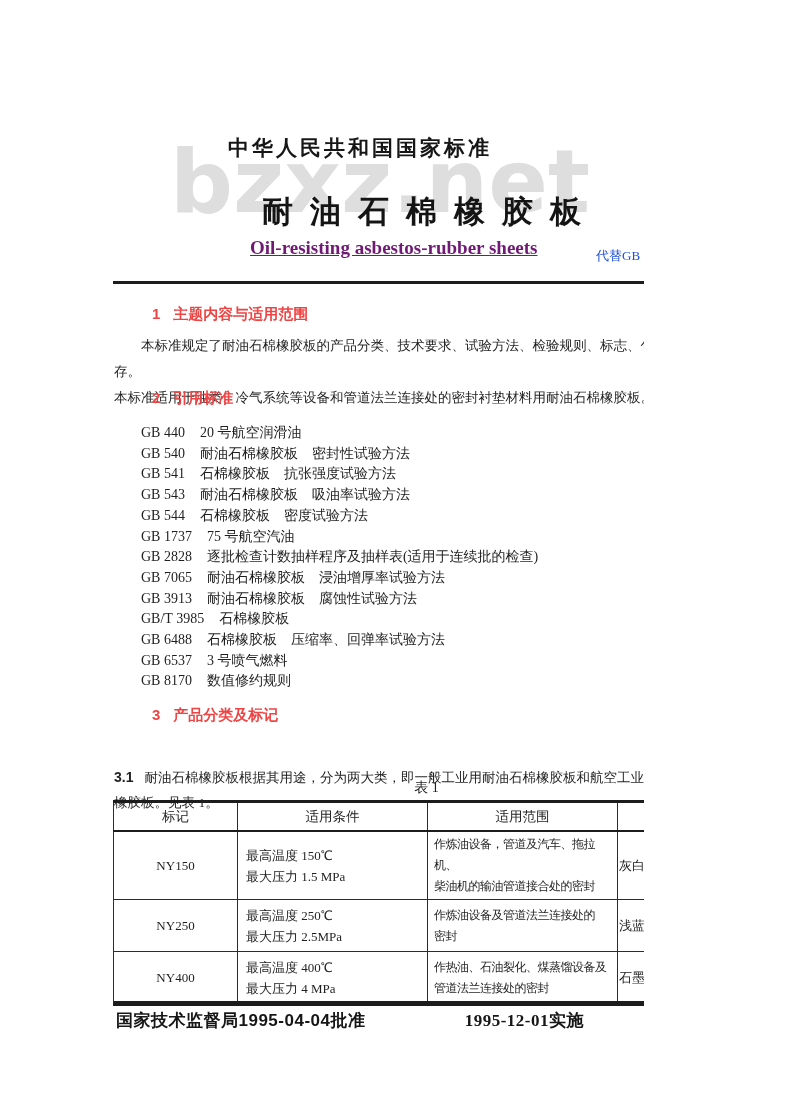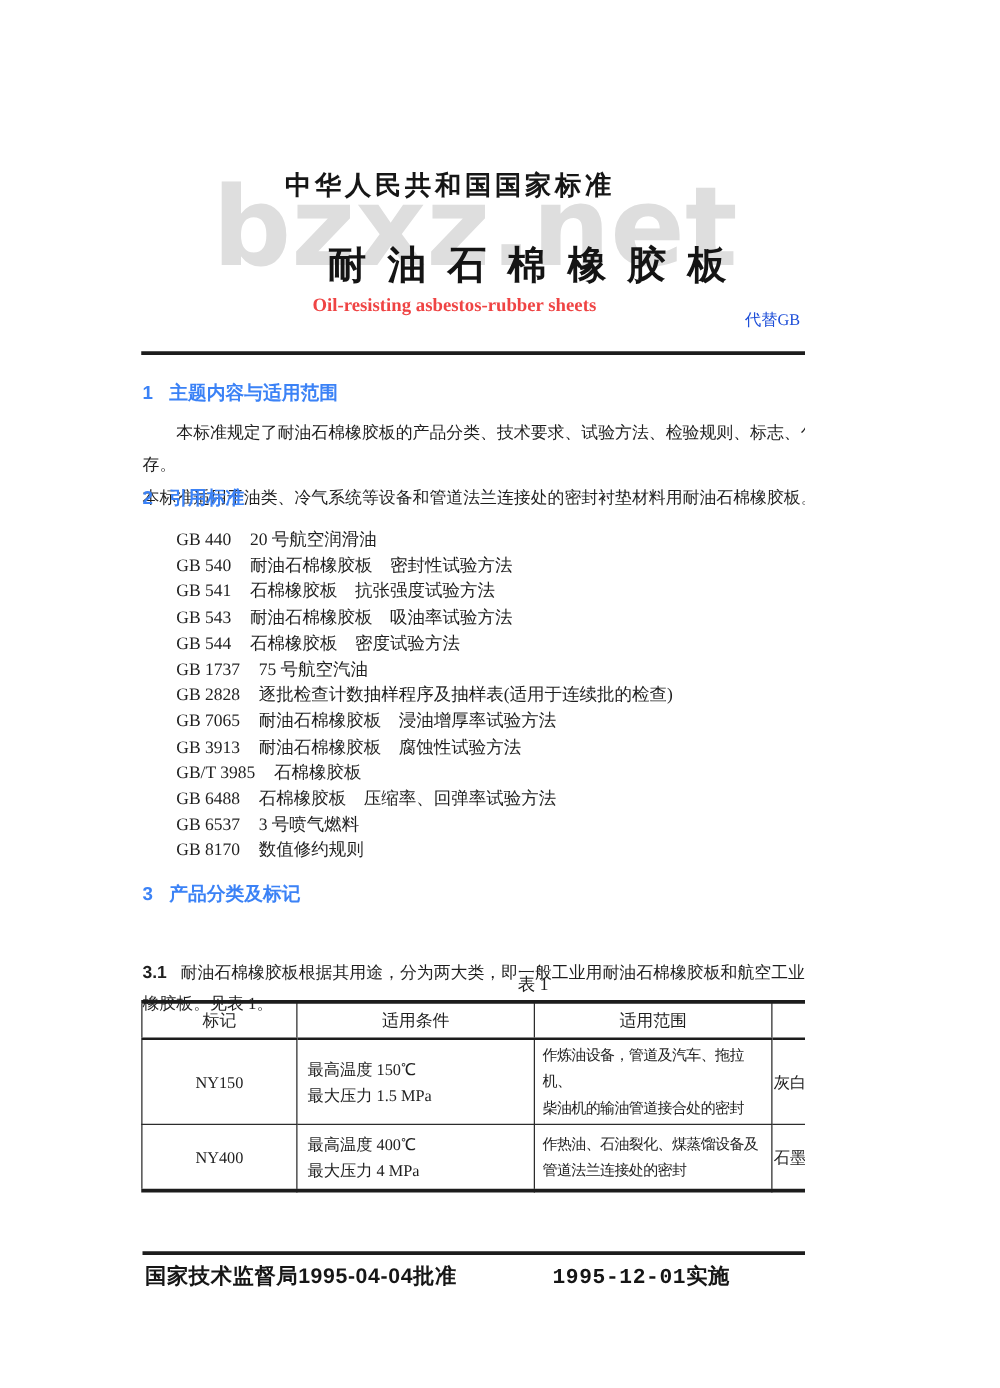--- a/index.html
+++ b/index.html
@@ -45,33 +45,34 @@
     font-weight: 700; font-size: 31px; letter-spacing: 17px;
     color: #141414; white-space: nowrap;
   }
   .hdr-replaces {
     position: absolute; left: 596px; top: 218px;
     font-size: 13px; color: #1d4ed8; white-space: nowrap; margin-top: 29px;
   }
   .hdr-entitle {
     position: absolute; left: 250px; top: 237px;
     font-family: "Liberation Serif", serif;
-    font-weight: 700; font-size: 15px; color: #ef4444; white-space: nowrap;
+    font-weight: 700; font-size: 19px; color: #701a75; white-space: nowrap; text-decoration: underline;
   }
 
   .rule { position: absolute; background: #1c1c1c; }
   .rule-top    { left: 113px; top: 281px; width: 627px; height: 3px; }
   .rule-bottom { left: 114px; top: 1001px; width: 626px; height: 3px; }
 
   
   .sec-title {
     position: absolute;
     font-family: "Liberation Sans", sans-serif;
-    font-weight: 700; font-size: 15px; color: #3b82f6;
-    white-space: nowrap;
+    font-weight: 700; font-size: 15px; color: #ef4444;
+    white-space: nowrap;
+    margin-left: 38px;
   }
   .sec-num { display: inline-block; margin-right: 13px; }
   #sec1-title { left: 114px; top: 305px; }
   #sec2-title { left: 114px; top: 389px; }
   #sec3-title { left: 114px; top: 706px; }
 
   .para {
     position: absolute; left: 114px; width: 632px;
     font-size: 13.5px; color: #1f1f1f;
   }
@@ -117,21 +118,21 @@
 
   
   .ft-approval {
     position: absolute; left: 116px; top: 1009px;
     font-family: "Liberation Sans", sans-serif;
     font-weight: 700; font-size: 17px; letter-spacing: 0.5px; color: #161616;
     white-space: nowrap;
   }
   .ft-impl {
     position: absolute; right: 60px; top: 1009px;
-    font-family: Liberation Mono, monospace;
+    font-family: Liberation Serif, serif;
     font-weight: 700; font-size: 17px; letter-spacing: 0.5px; color: #161616;
     white-space: nowrap;
   }
   .ft-page {
     position: absolute; left: 692px; top: 1050px;
     font-size: 18px; color: #2a2a2a;
   }
 </style>
 </head>
 <body>
@@ -240,20 +241,28 @@
     <tbody id="t1-body">
   <tr>
     <td class="c-mark">NY150</td>
     <td class="c-cond">最高温度 150℃
 最大压力 1.5 MPa</td>
     <td class="c-scope">作炼油设备，管道及汽车、拖拉机、
 柴油机的输油管道接合处的密封</td>
     <td class="c-color">灰白</td>
   </tr>
 
+  <tr>
+    <td class="c-mark">NY250</td>
+    <td class="c-cond">最高温度 250℃
+最大压力 2.5MPa</td>
+    <td class="c-scope">作炼油设备及管道法兰连接处的
+密封</td>
+    <td class="c-color">浅蓝色</td>
+  </tr>
 
   <tr>
     <td class="c-mark">NY400</td>
     <td class="c-cond">最高温度 400℃
 最大压力 4 MPa</td>
     <td class="c-scope">作热油、石油裂化、煤蒸馏设备及
 管道法兰连接处的密封</td>
     <td class="c-color">石墨色</td>
   </tr>
 </tbody>

